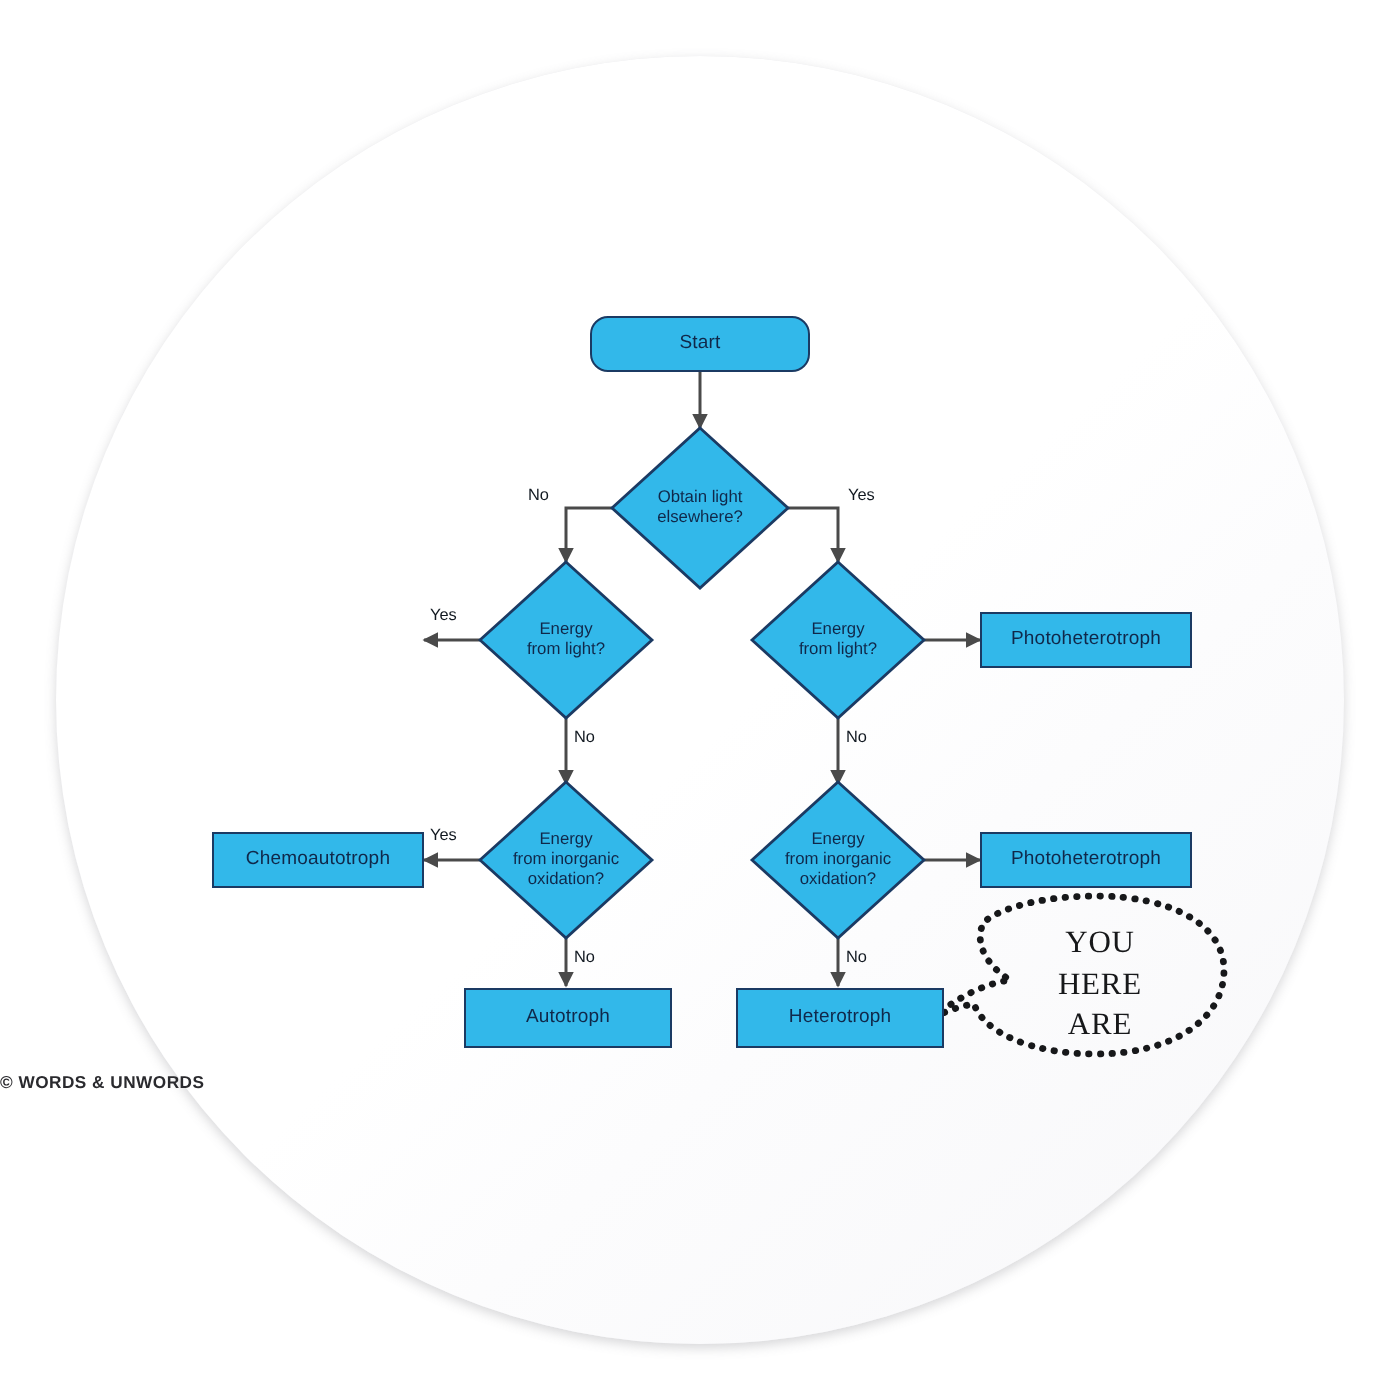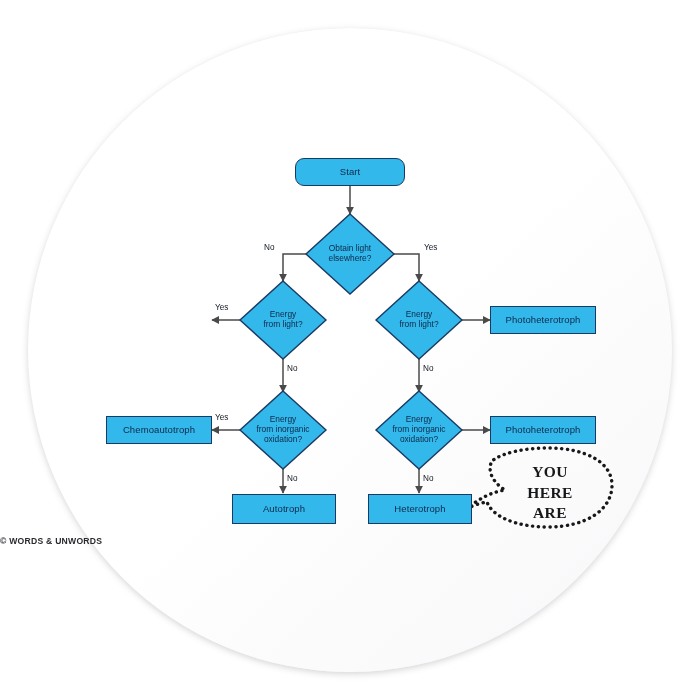--- a/index.html
+++ b/index.html
@@ -123,21 +123,21 @@
     width: 150px;
     height: 96px;
   }
   .callout-text {
     position: absolute;
     left: 36px;
     top: 14px;
     width: 96px;
     text-align: center;
     font-family: "Liberation Serif", serif;
-    font-weight: bold;
+    font-weight: normal;
     font-size: 15.5px;
     line-height: 1.33;
     color: #17181a;
     letter-spacing: .4px;
   }
 </style>
 </head>
 <body>
 
 <div id="sticker">

